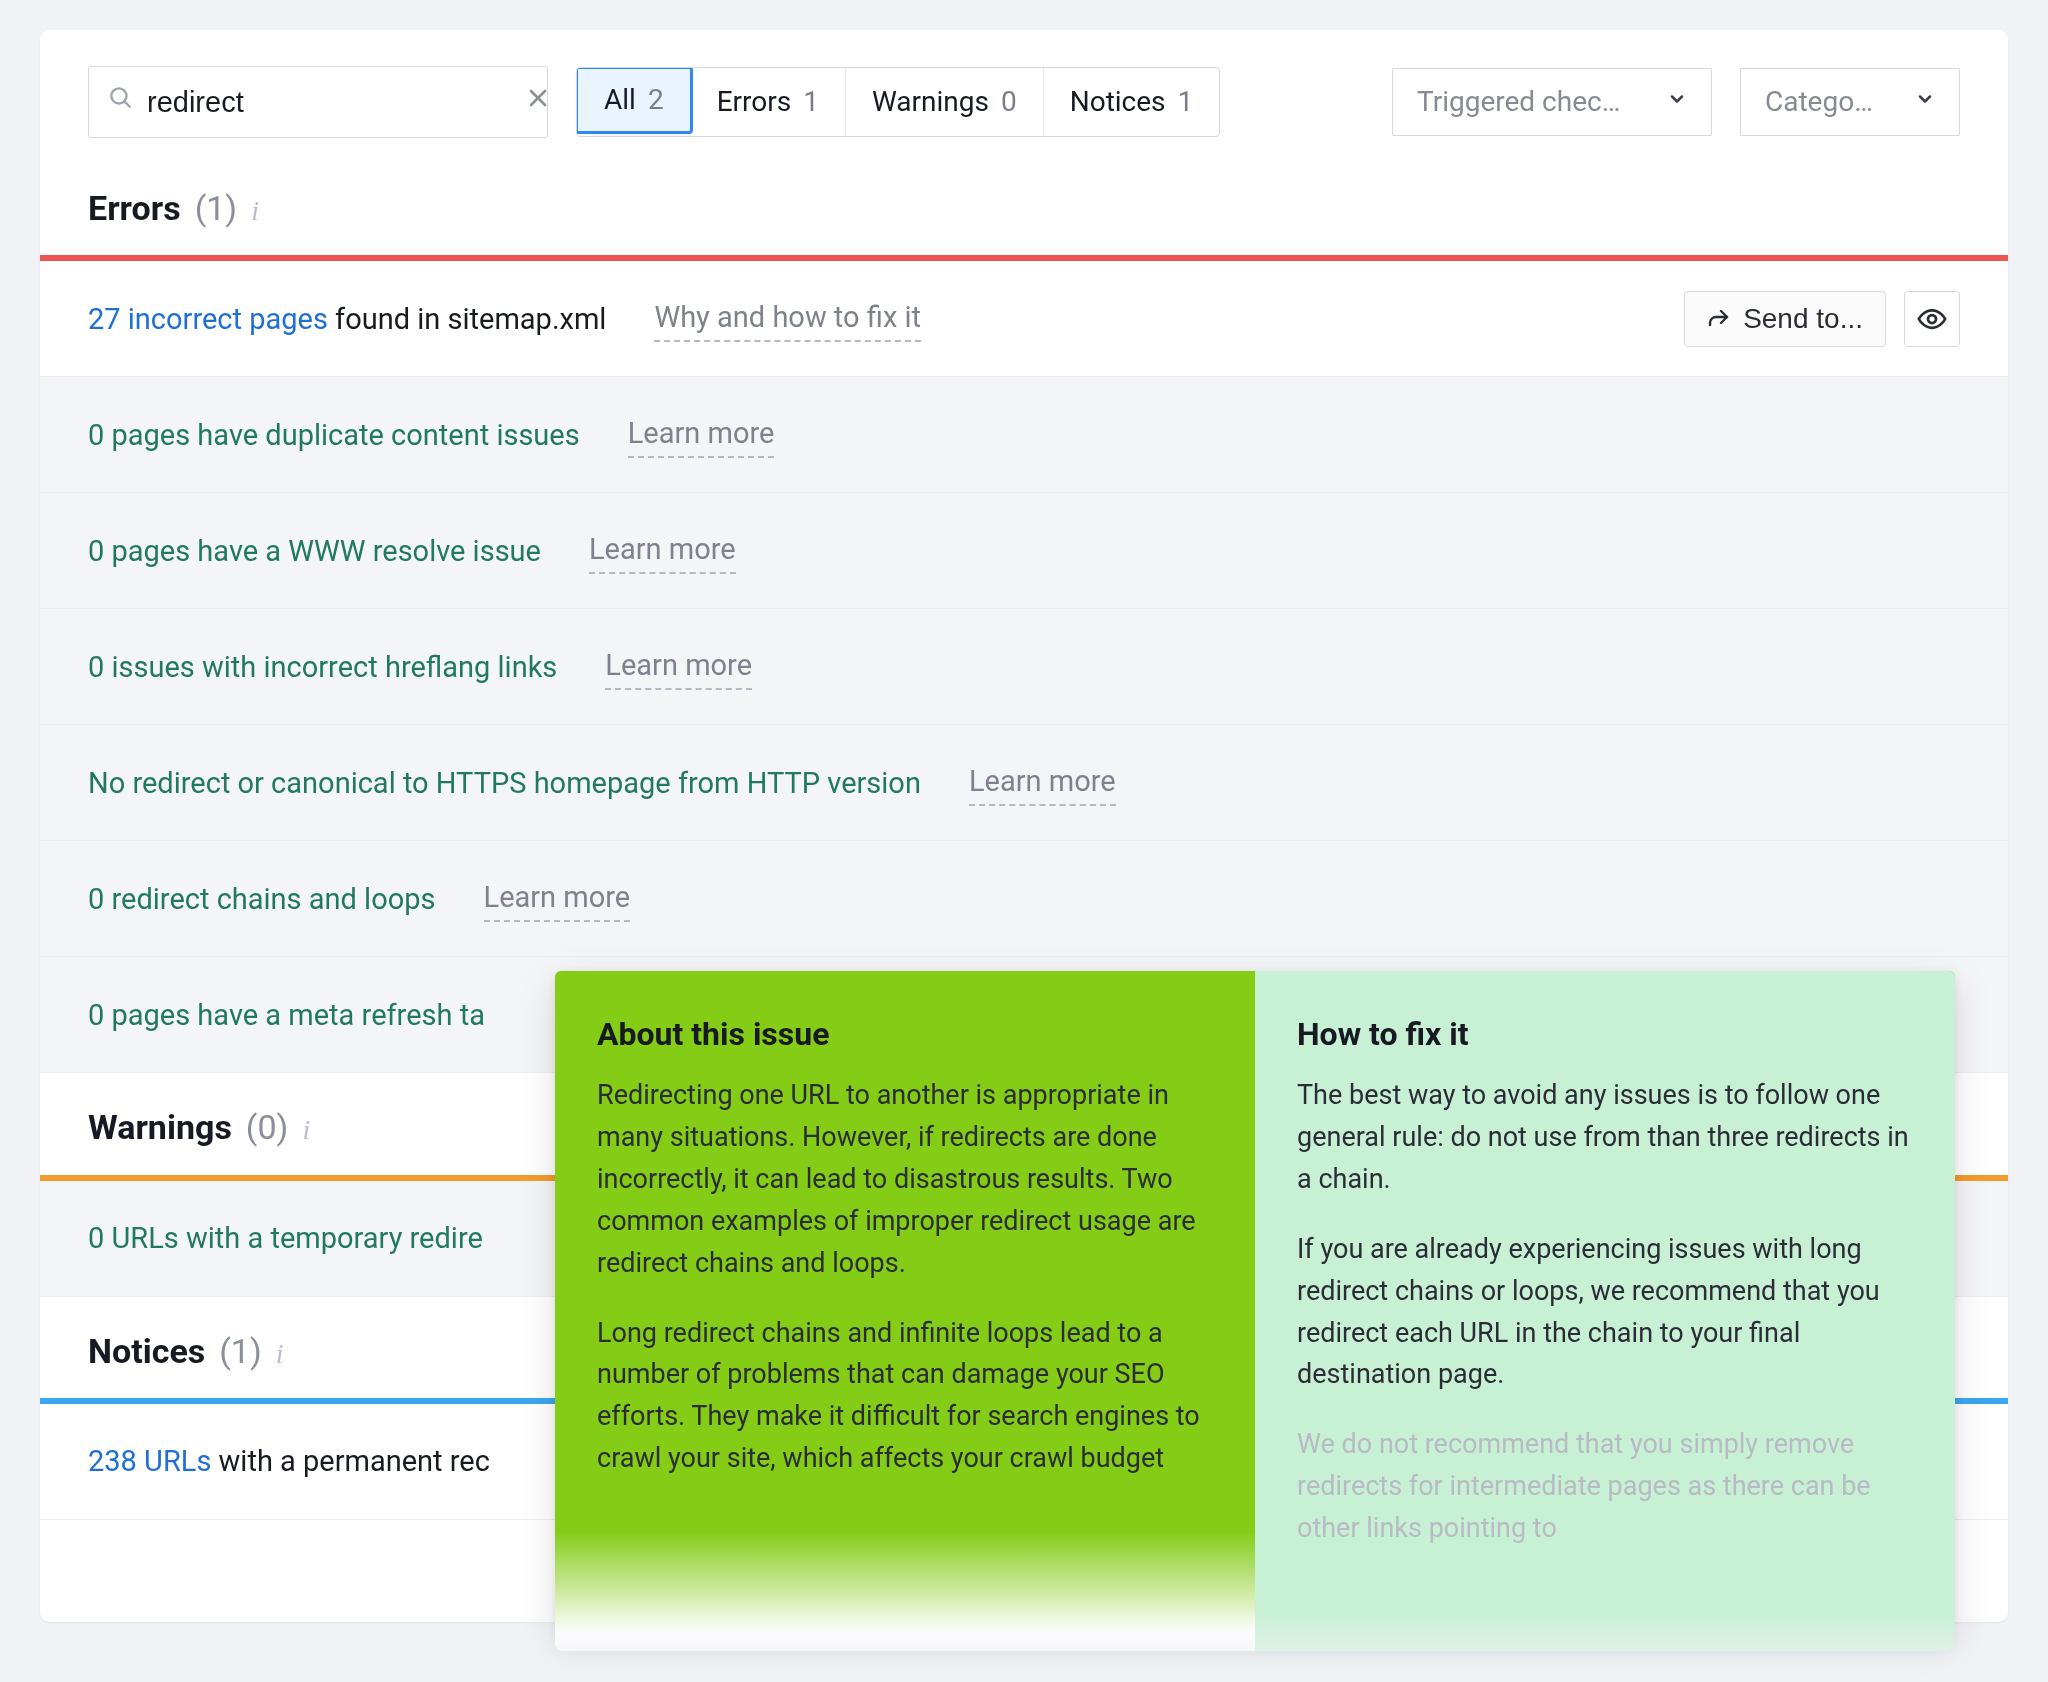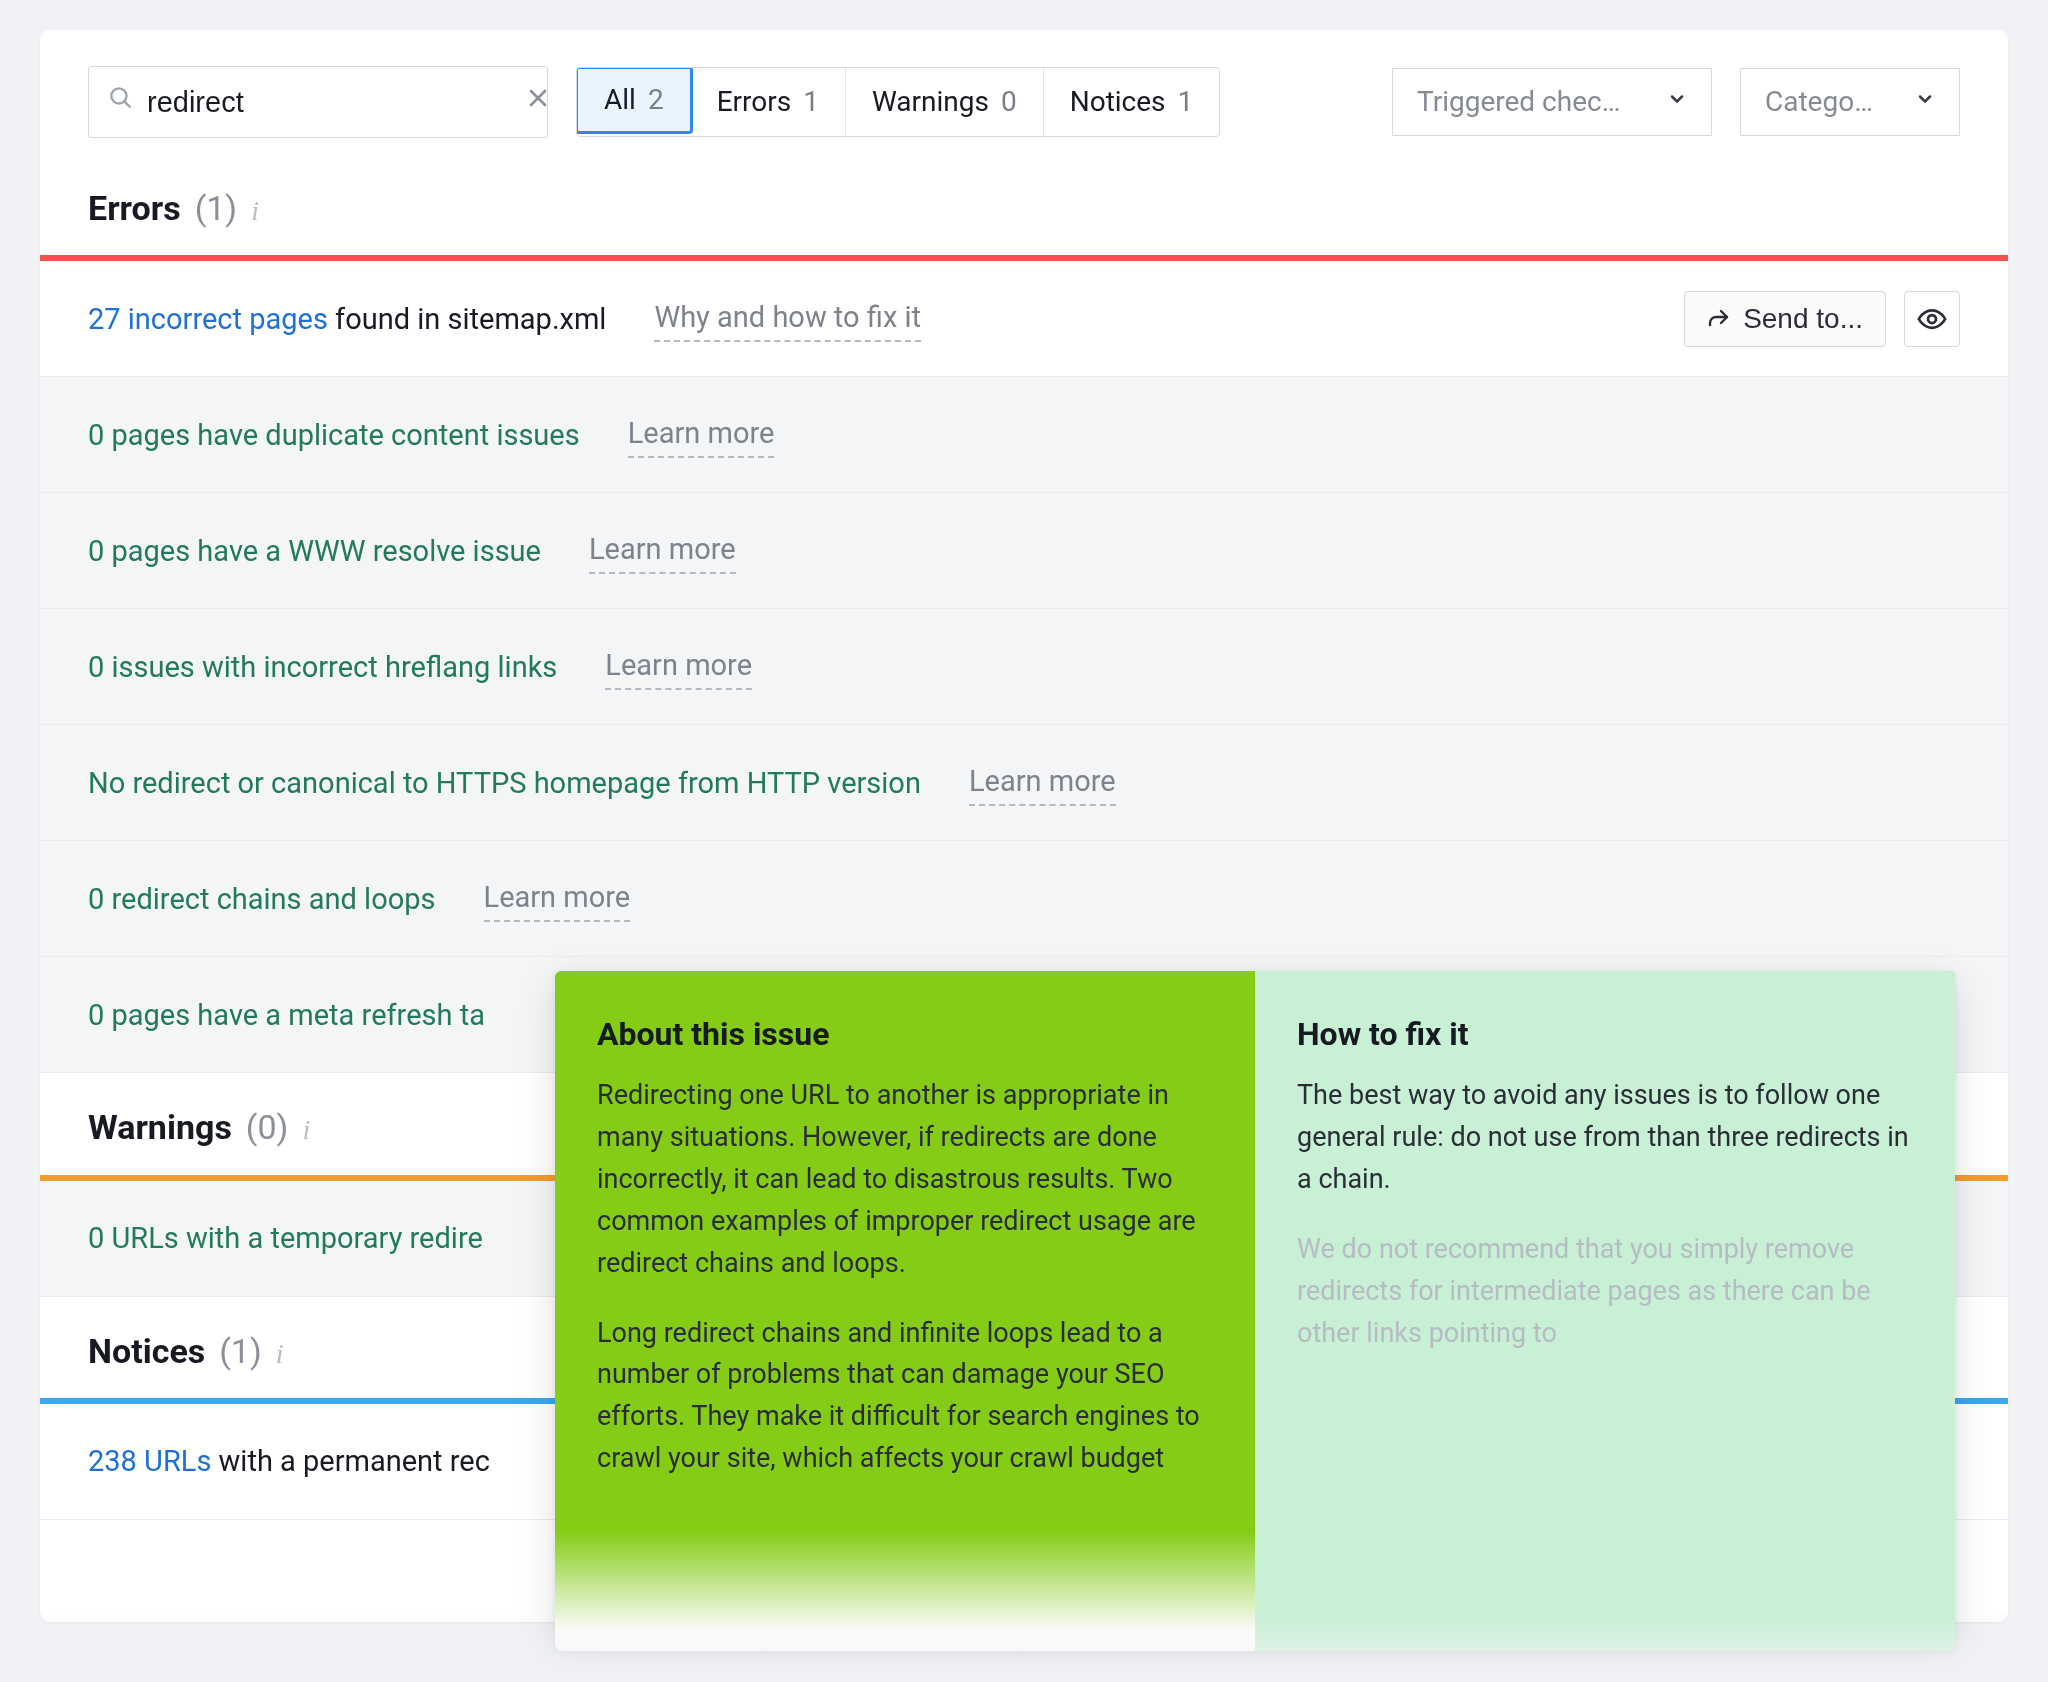--- a/index.html
+++ b/index.html
@@ -351,19 +351,20 @@
   <div class="pop">
     <div class="pop-col" style="position:relative;">
       <h3>About this issue</h3>
       <p>Redirecting one URL to another is appropriate in many situations. However, if redirects are done incorrectly, it can lead to disastrous results. Two common examples of improper redirect usage are redirect chains and loops.</p>
       <p>Long redirect chains and infinite loops lead to a number of problems that can damage your SEO efforts. They make it difficult for search engines to crawl your site, which affects your crawl budget</p>
       <div class="fade"></div>
     </div>
     <div class="pop-col right" style="position:relative;">
       <h3>How to fix it</h3>
       <p>The best way to avoid any issues is to follow one general rule: do not use from than three redirects in a chain.</p>
+      <p>If you are already experiencing issues with long redirect chains or loops, we recommend that you redirect each URL in the chain to your final destination page.</p>
       <p class="fade-inner">We do not recommend that you simply remove redirects for intermediate pages as there can be other links pointing to</p>
       <div class="fade fade-right"></div>
     </div>
   </div>
 
   <div class="stage-fade"></div>
 </div>
 
 </body></html>

